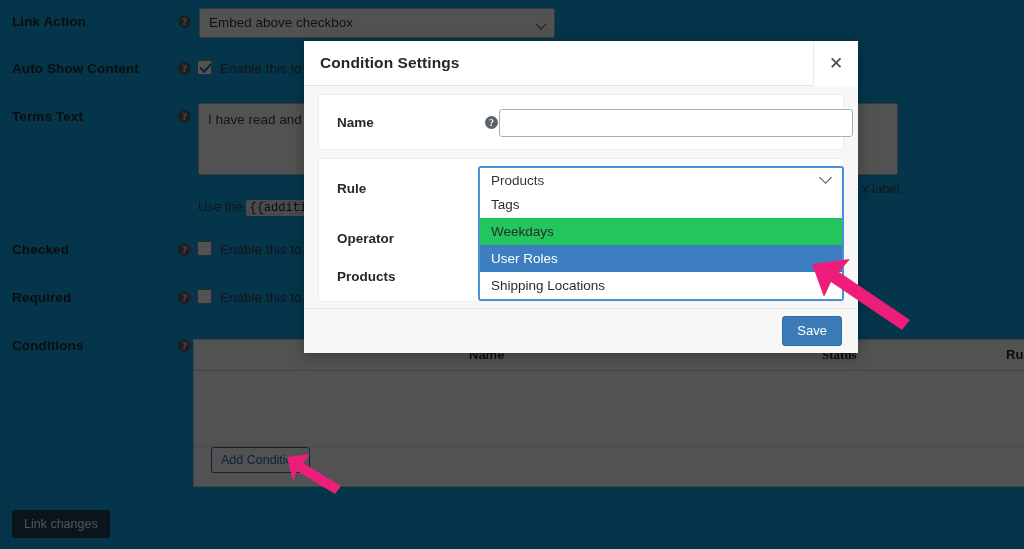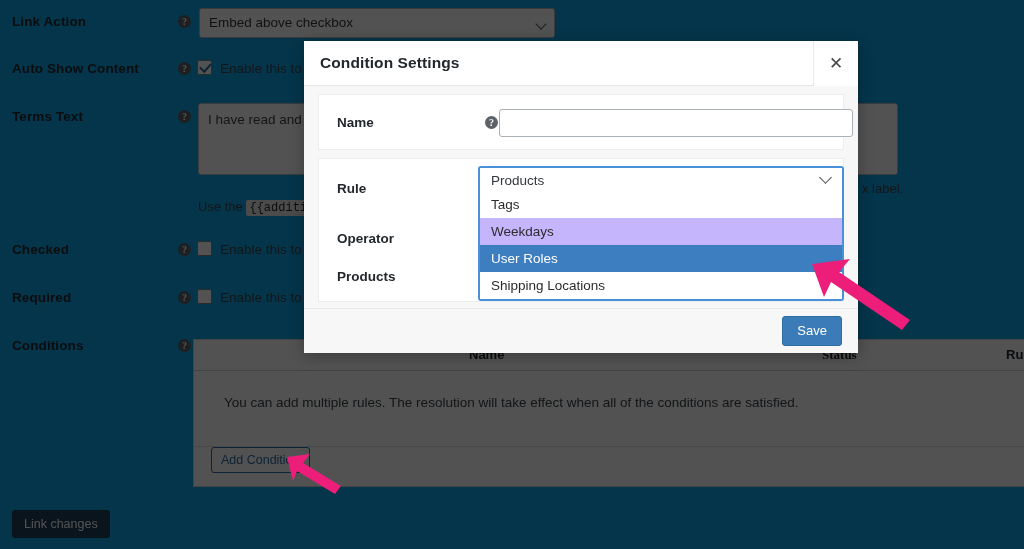--- a/index.html
+++ b/index.html
@@ -305,21 +305,21 @@
   }
   .dd-opt {
     height: 27px;
     line-height: 27px;
     padding: 0 11px;
     font-size: 13.5px;
     color: #2b2b2b;
     background: #fff;
     white-space: nowrap;
   }
-  .dd-opt.hover { background: #c4b5fd; }
+  .dd-opt.hover { background: #22c55e; }
   .dd-opt.selected { background: #3c7ebf; color: #ffffff; }
 
   
   .arrow-svg {
     position: absolute;
     z-index: 400;
     pointer-events: none;
   }
 </style>
 </head>
@@ -365,21 +365,20 @@
 
     <div class="form-label" style="top:338px;">Conditions</div>
     <div class="help-dot" style="top:339px;">?</div>
 
     <div class="cond-panel">
       <div class="cond-head">
         <span class="cond-head-cell" style="left:275px;">Name</span>
         <span class="cond-head-cell" style="left:628px;font-family:Liberation Serif, serif;">Status</span>
         <span class="cond-head-cell" style="left:812px;">Ru</span>
       </div>
-      <div class="cond-note">You can add multiple rules. The resolution will take effect when all of the conditions are satisfied.</div>
       <div class="cond-foot"></div>
       <div class="btn-secondary">Add Condition</div>
     </div>
 
     <div class="btn-save">Link changes</div>
   </div>
 
   <div class="dim-veil"></div>
 
   <div class="modal">

